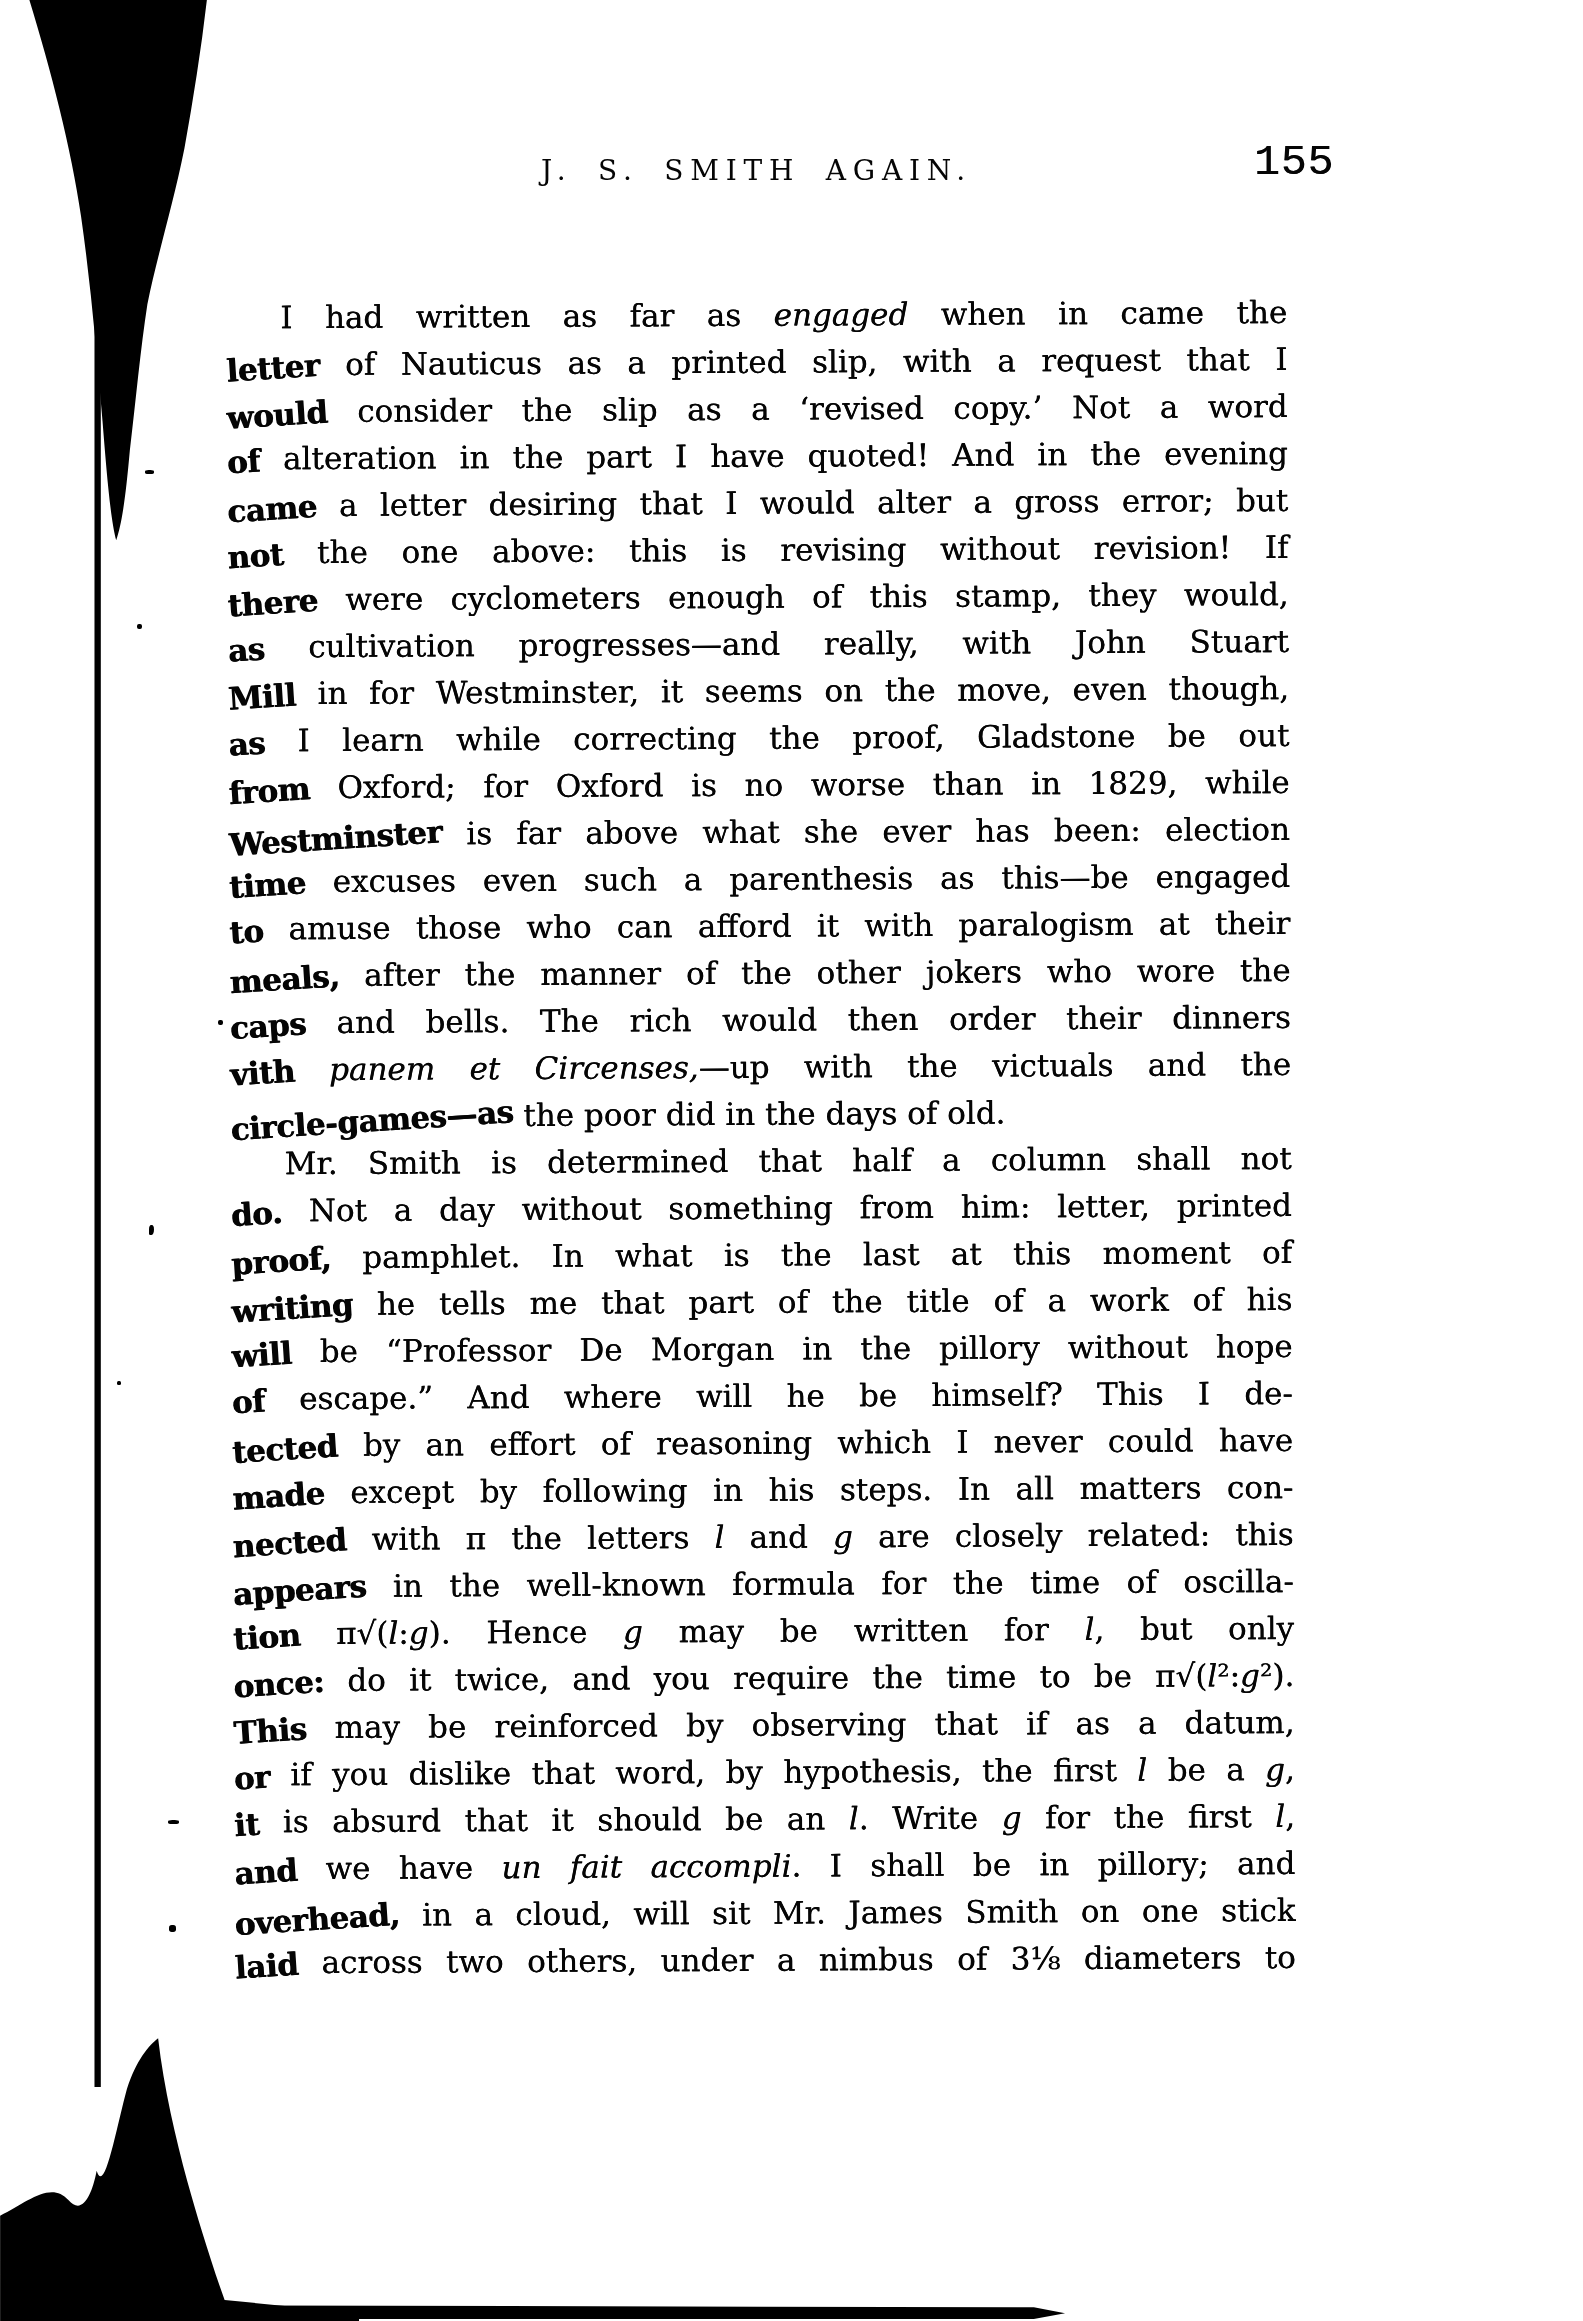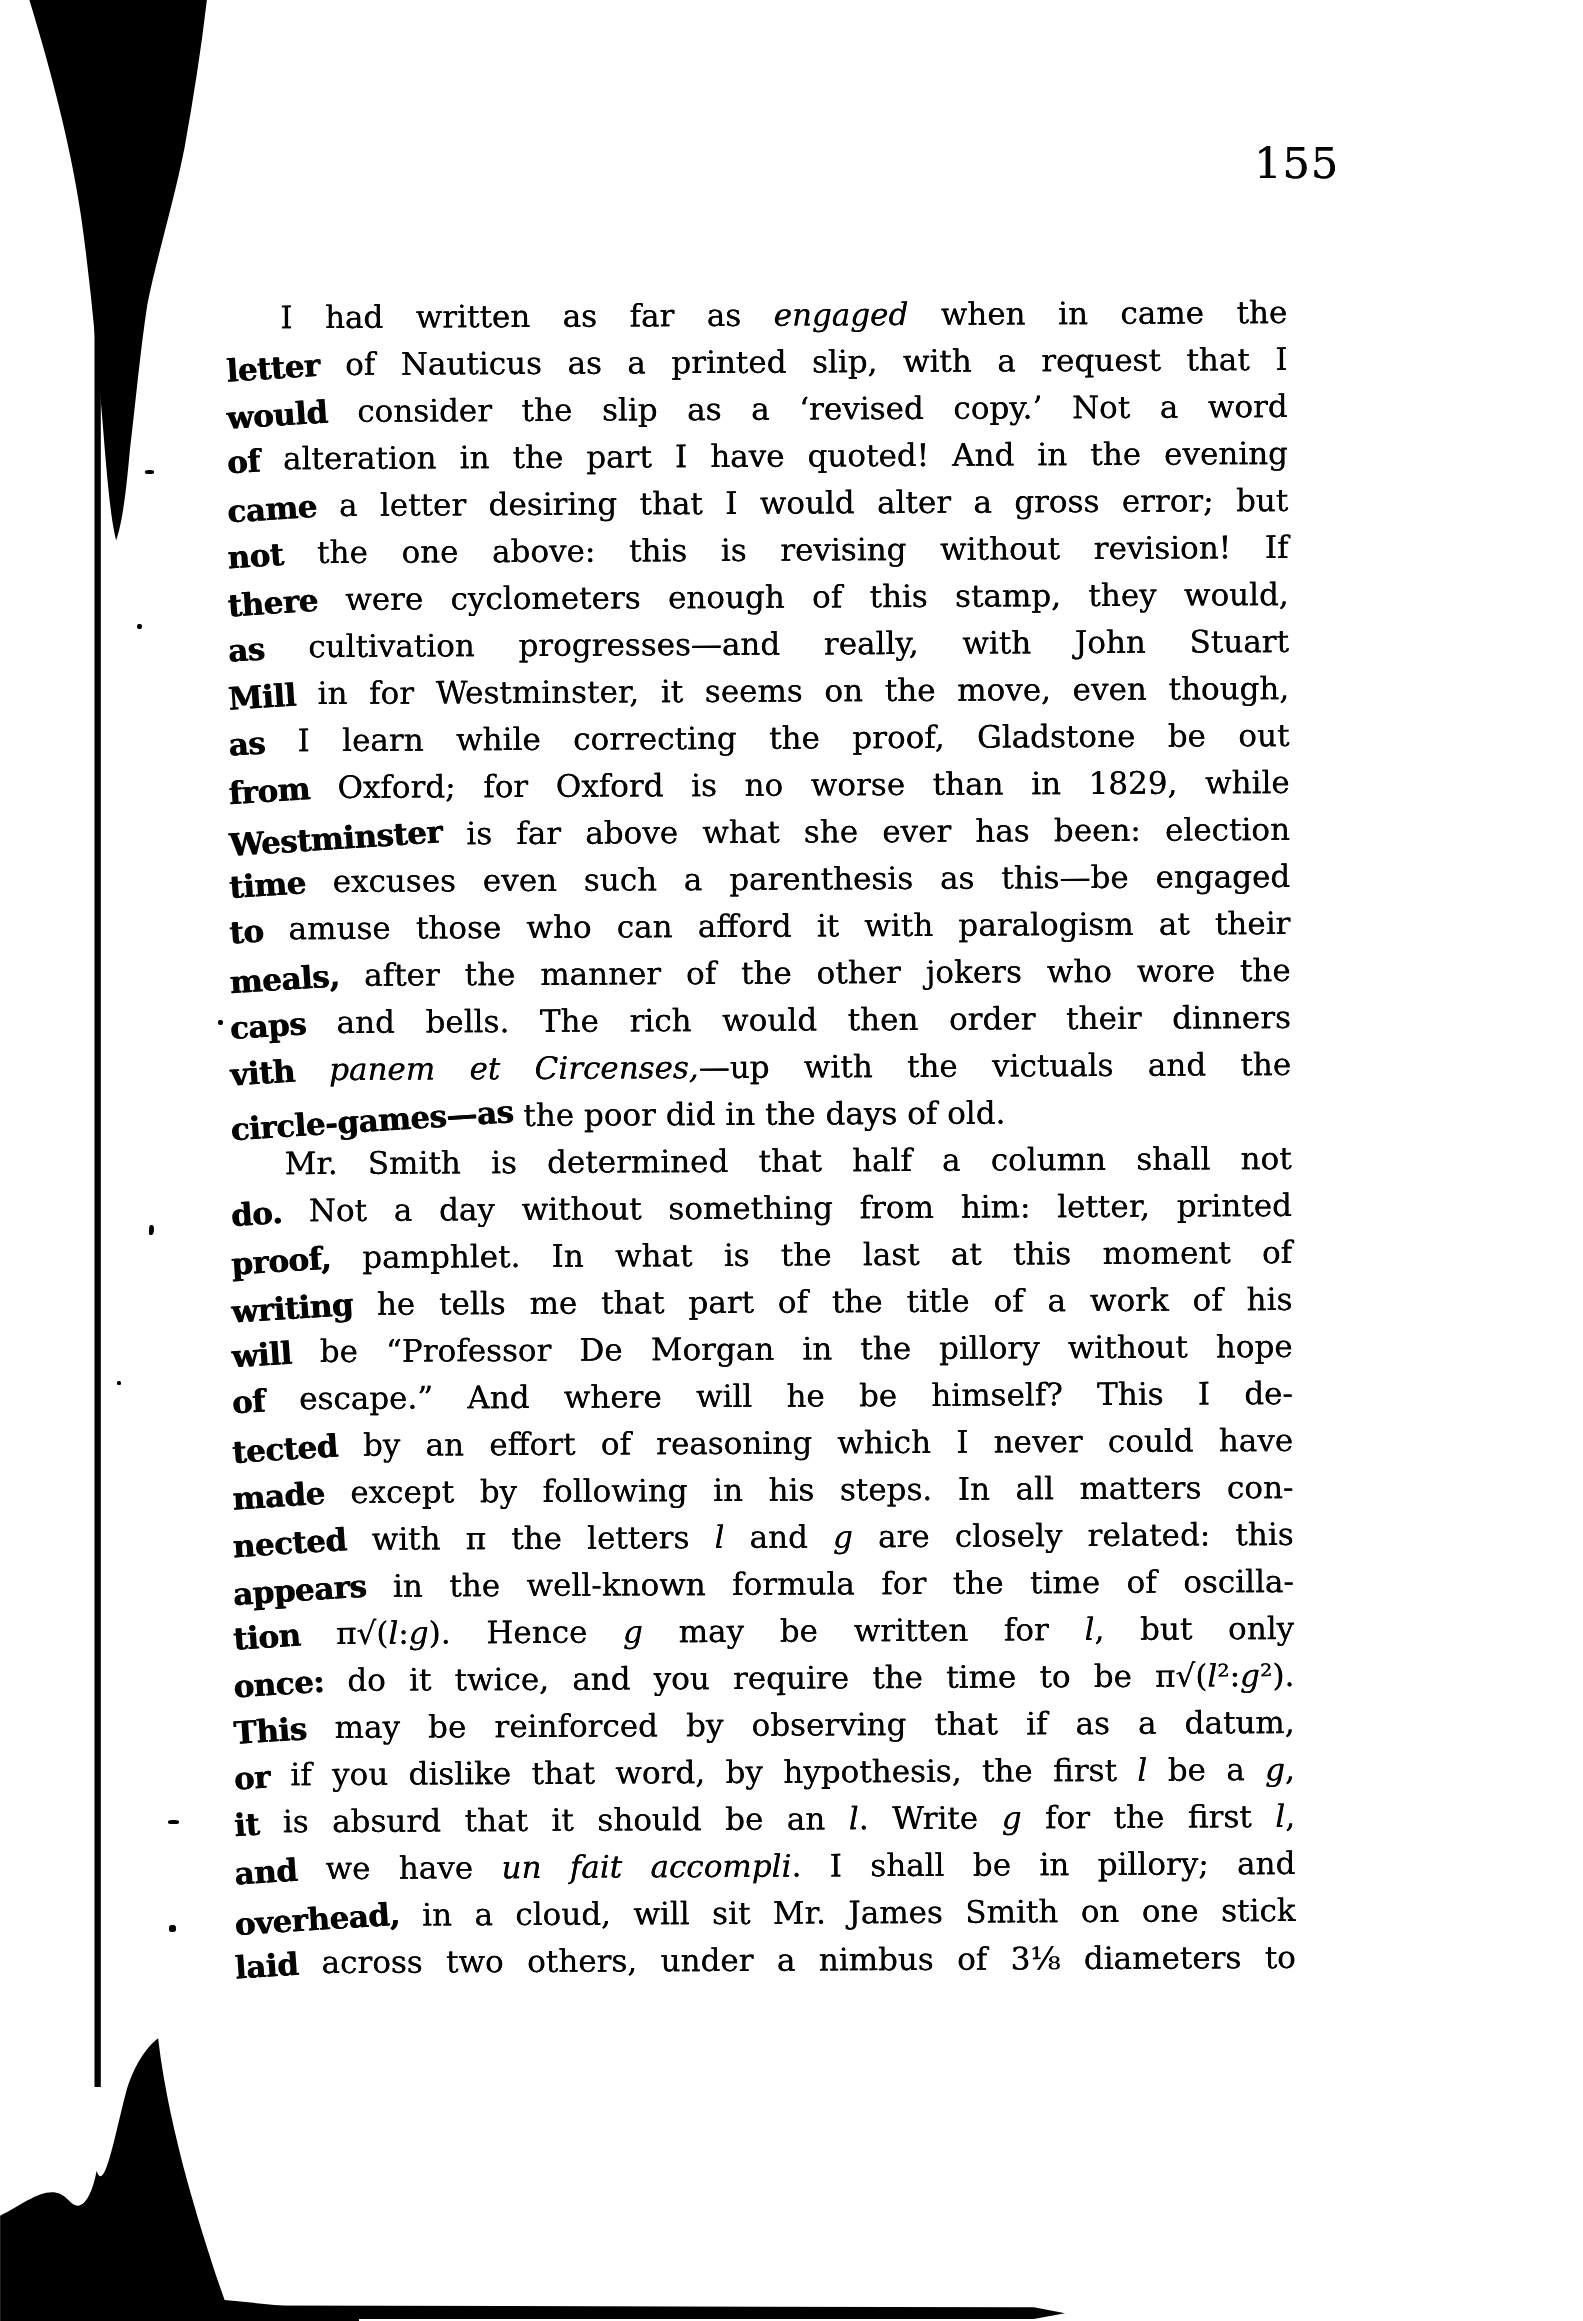--- a/index.html
+++ b/index.html
@@ -16,20 +16,21 @@
   .running-head{
     position:absolute;left:226px;top:154px;width:1061px;
     text-align:center;
     font-size:28px;letter-spacing:6.8px;word-spacing:9.8px;
     white-space:nowrap;
   }
   .folio{
     position:absolute;left:1254px;top:138px;
     font-size:43px;letter-spacing:1px;
     text-shadow:0.4px 0 0 currentColor;
+    font-family:Liberation Mono, monospace;
   }
   
   .text-column{
     position:absolute;left:226px;top:289px;width:1061px;
     font-size:31px;
     transform:rotate(-0.3deg);
     transform-origin:right top;
   }
   .line{
     height:47px;line-height:47px;
@@ -50,20 +51,21 @@
   }
   
   .artifacts{position:absolute;inset:0;pointer-events:none;}
   .speck{position:absolute;background:#000;border-radius:40%;}
 </style>
 </head>
 <body>
 
 <div class="page">
 
+  <div class="running-head">J. S. SMITH AGAIN.</div>
   <div class="folio">155</div>
 
   <div class="text-column">
       <div>
         <div class="line"><span class="indent"></span>I had written as far as <span class="it">engaged</span> when in came the</div>
         <div class="line"><span class="gutter">letter</span> of Nauticus as a printed slip, with a request that I</div>
         <div class="line"><span class="gutter">would</span> consider the slip as a ‘revised copy.’  Not a word</div>
         <div class="line"><span class="gutter">of</span> alteration in the part I have quoted!  And in the evening</div>
         <div class="line"><span class="gutter">came</span> a letter desiring that I would alter a gross error; but</div>
         <div class="line"><span class="gutter">not</span> the one above: this is revising without revision!  If</div>

